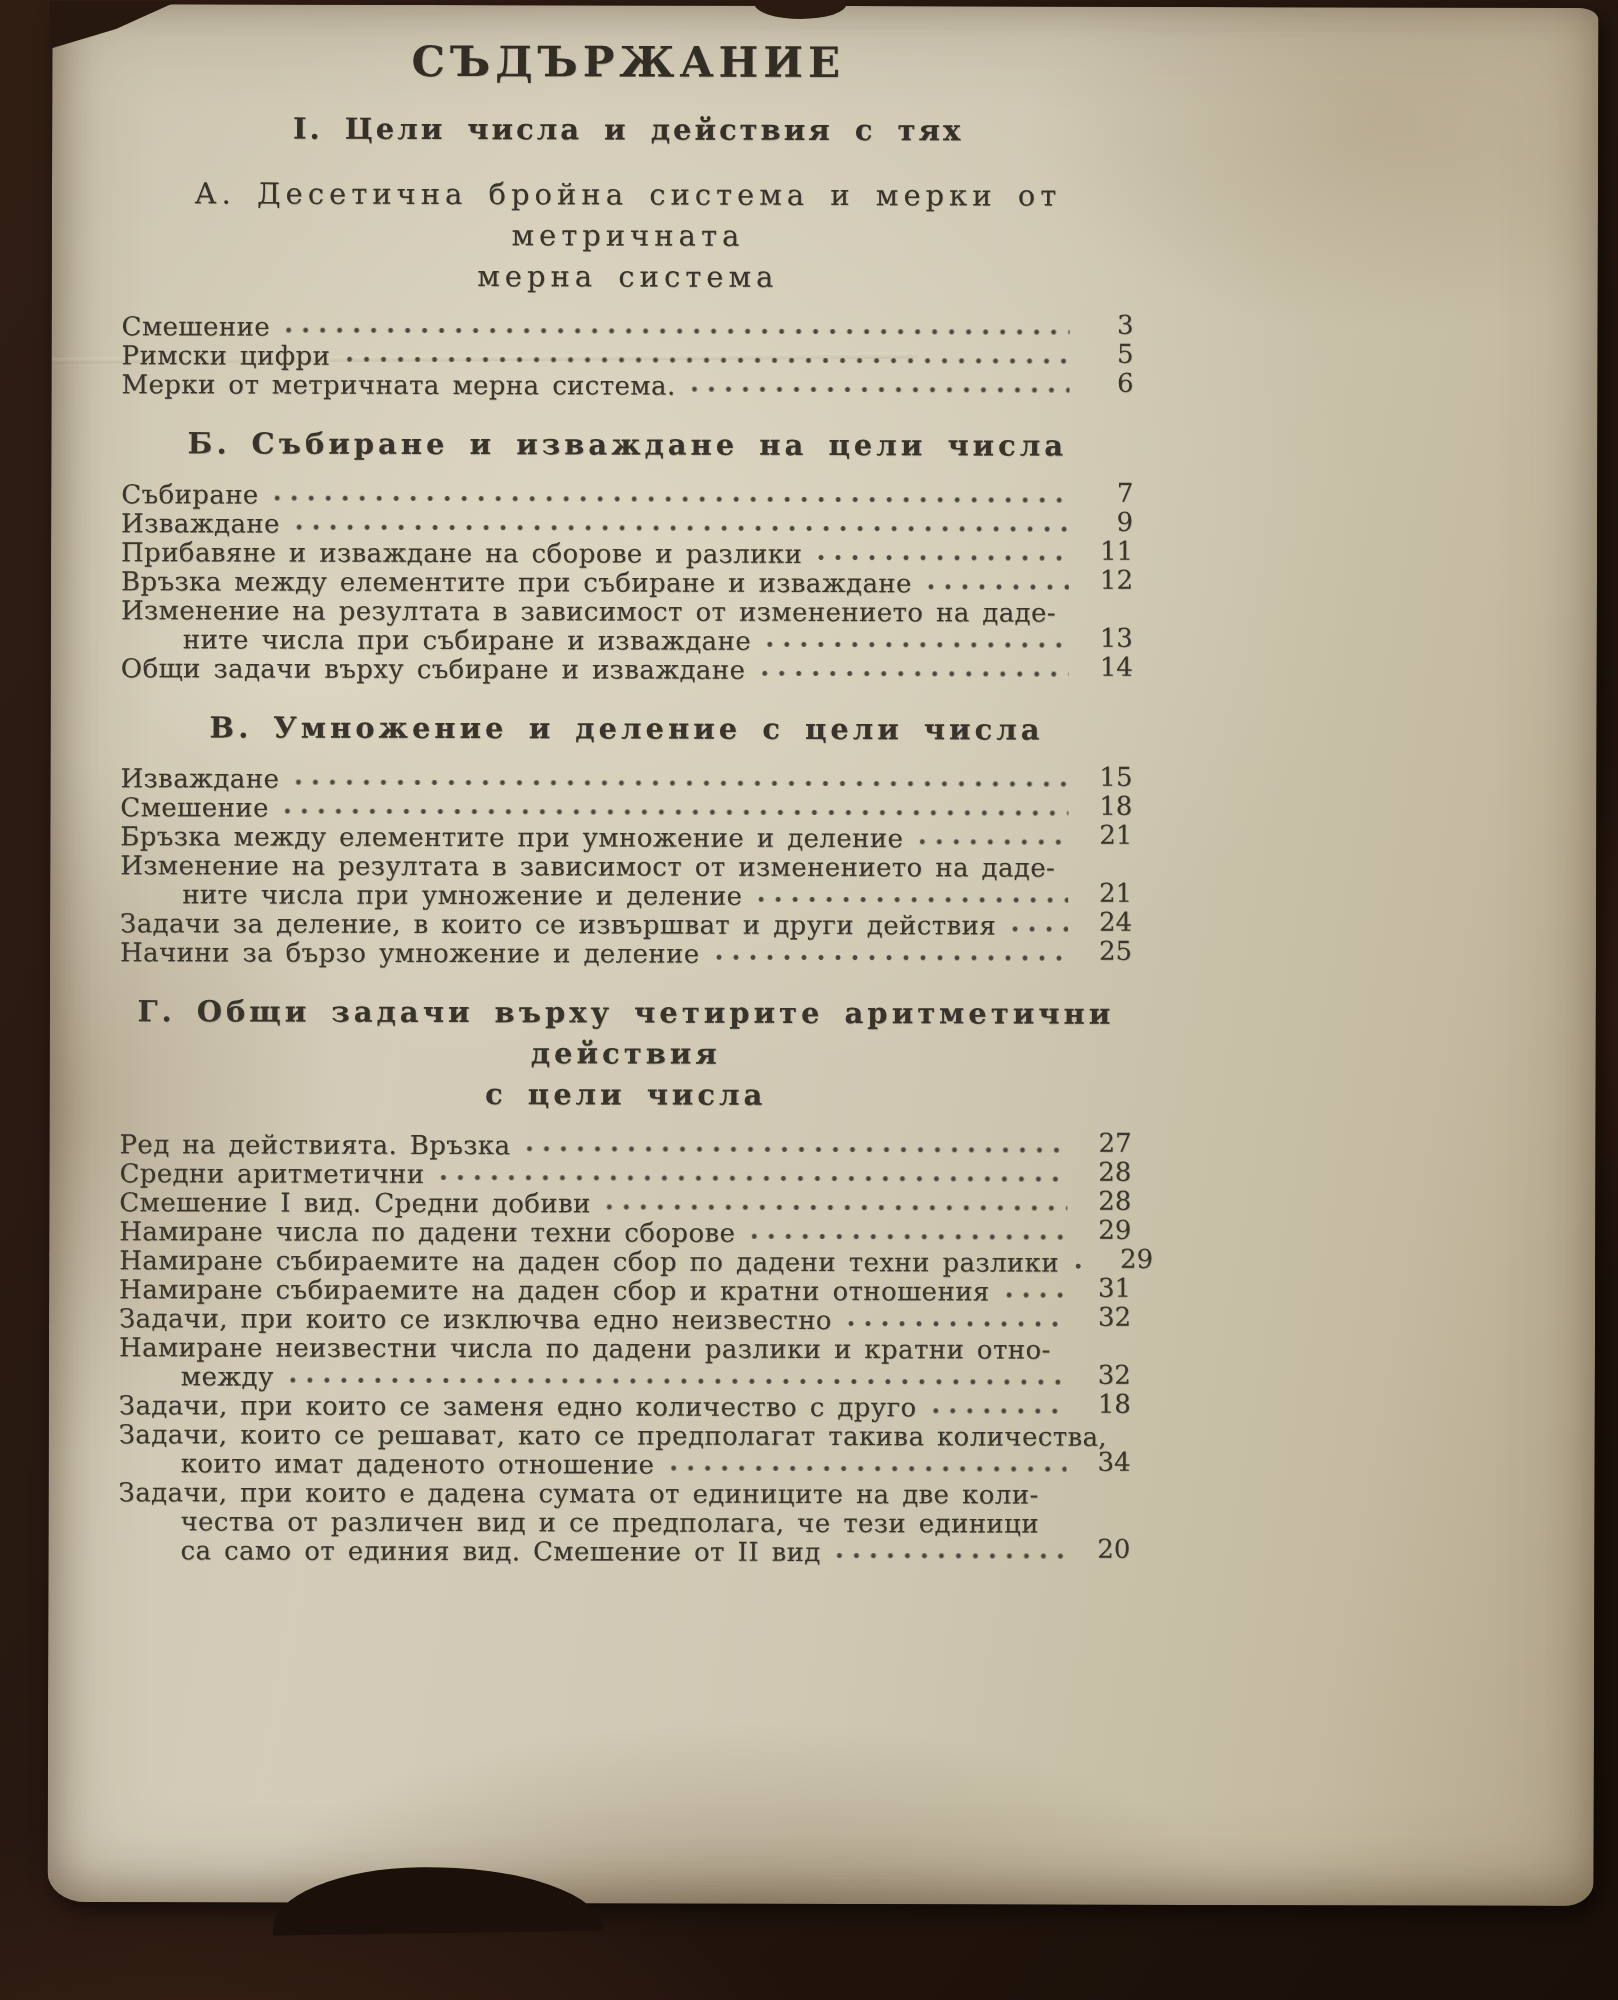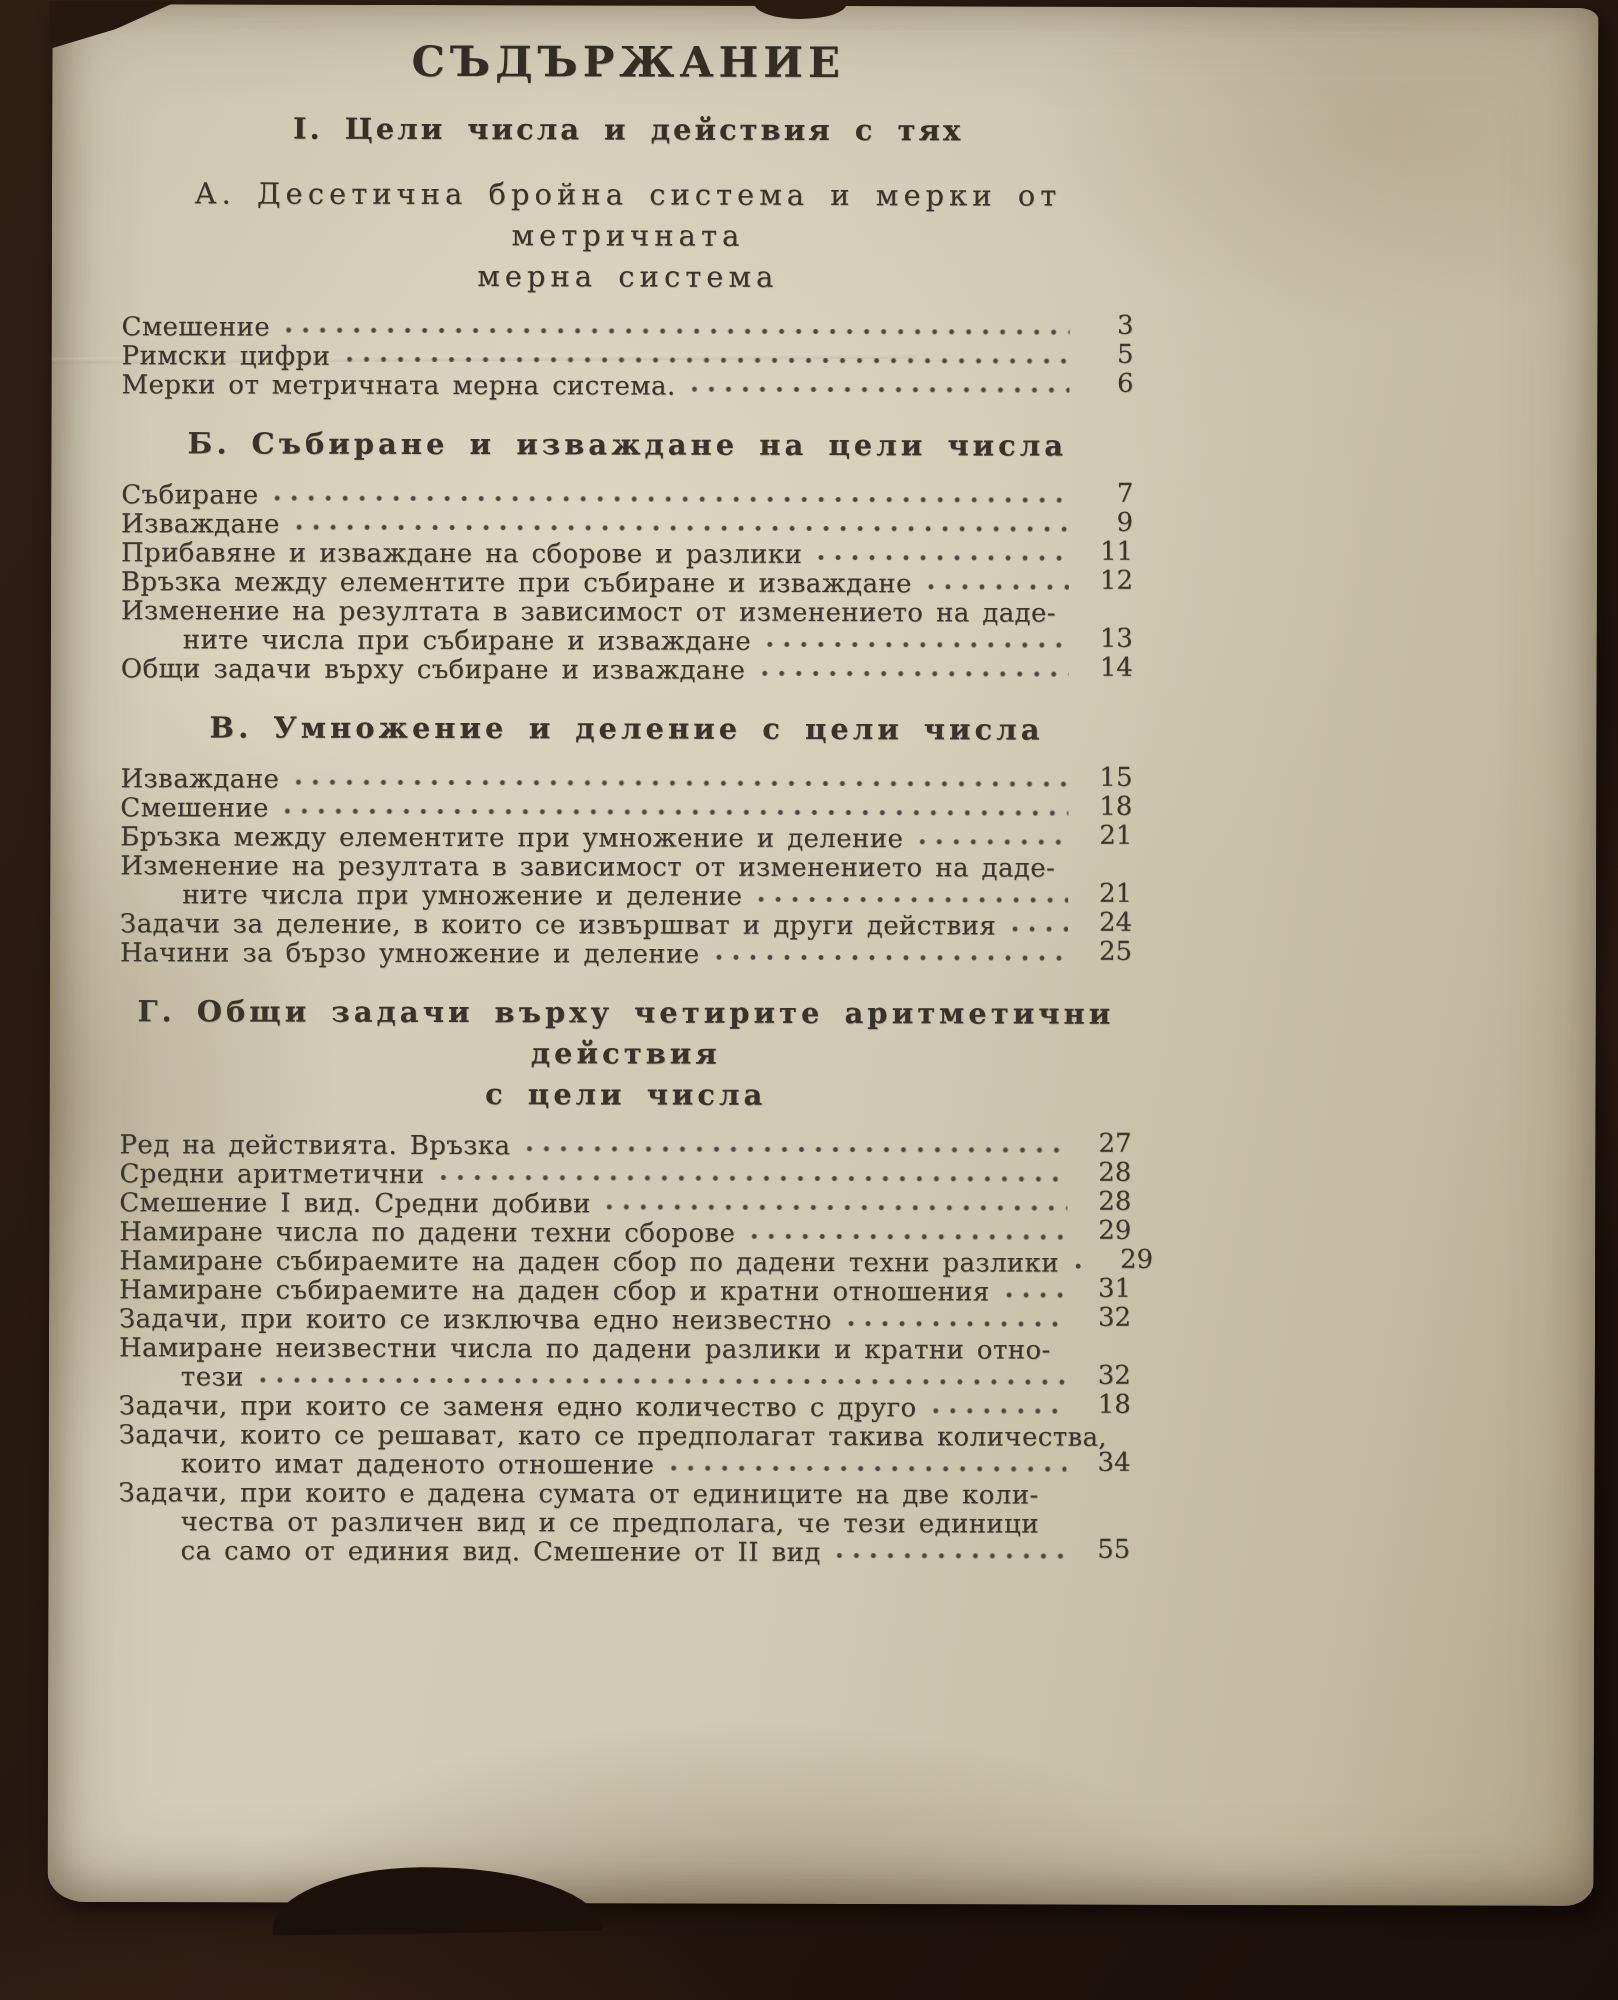--- a/index.html
+++ b/index.html
@@ -299,21 +299,21 @@
     <span class="pagenum">32</span>
   </div>
 </div>
             <div class="entry">
   <div class="entry-line">
     <span class="entry-text">Намиране неизвестни числа по дадени разлики и кратни отно-</span>
 
   </div>
 
   <div class="entry-line cont">
-    <span class="entry-text">тези</span>
+    <span class="entry-text">между</span>
     <span class="leader"></span>
     <span class="pagenum">32</span>
   </div>
 </div>
             <div class="entry">
   <div class="entry-line">
     <span class="entry-text">Задачи, при които се заменя едно количество с друго</span>
     <span class="leader"></span>
     <span class="pagenum">18</span>
   </div>
@@ -337,20 +337,20 @@
   </div>
 
   <div class="entry-line cont">
     <span class="entry-text">чества от различен вид и се предполага, че тези единици</span>
 
   </div>
 
   <div class="entry-line cont">
     <span class="entry-text">са само от единия вид. Смешение от II вид</span>
     <span class="leader"></span>
-    <span class="pagenum">55</span>
+    <span class="pagenum">20</span>
   </div>
 </div>
           </div>
   </section>
 </div>
   </div>
 </div>
 
 </body></html>

